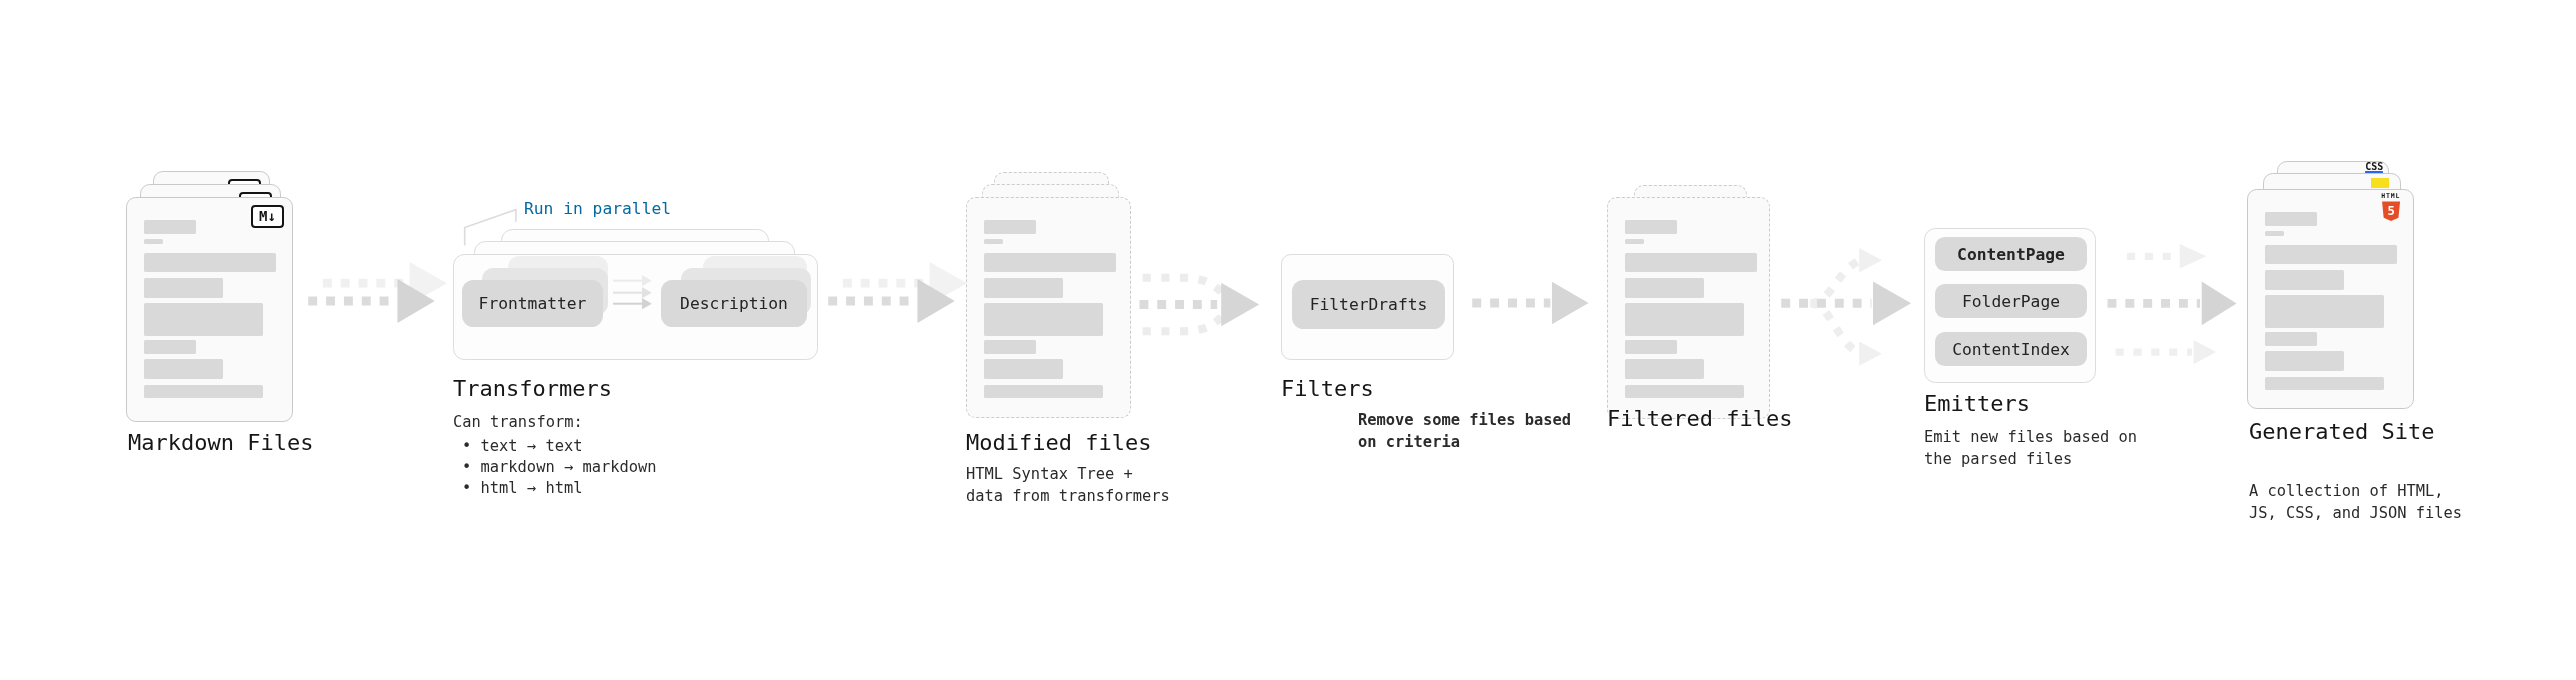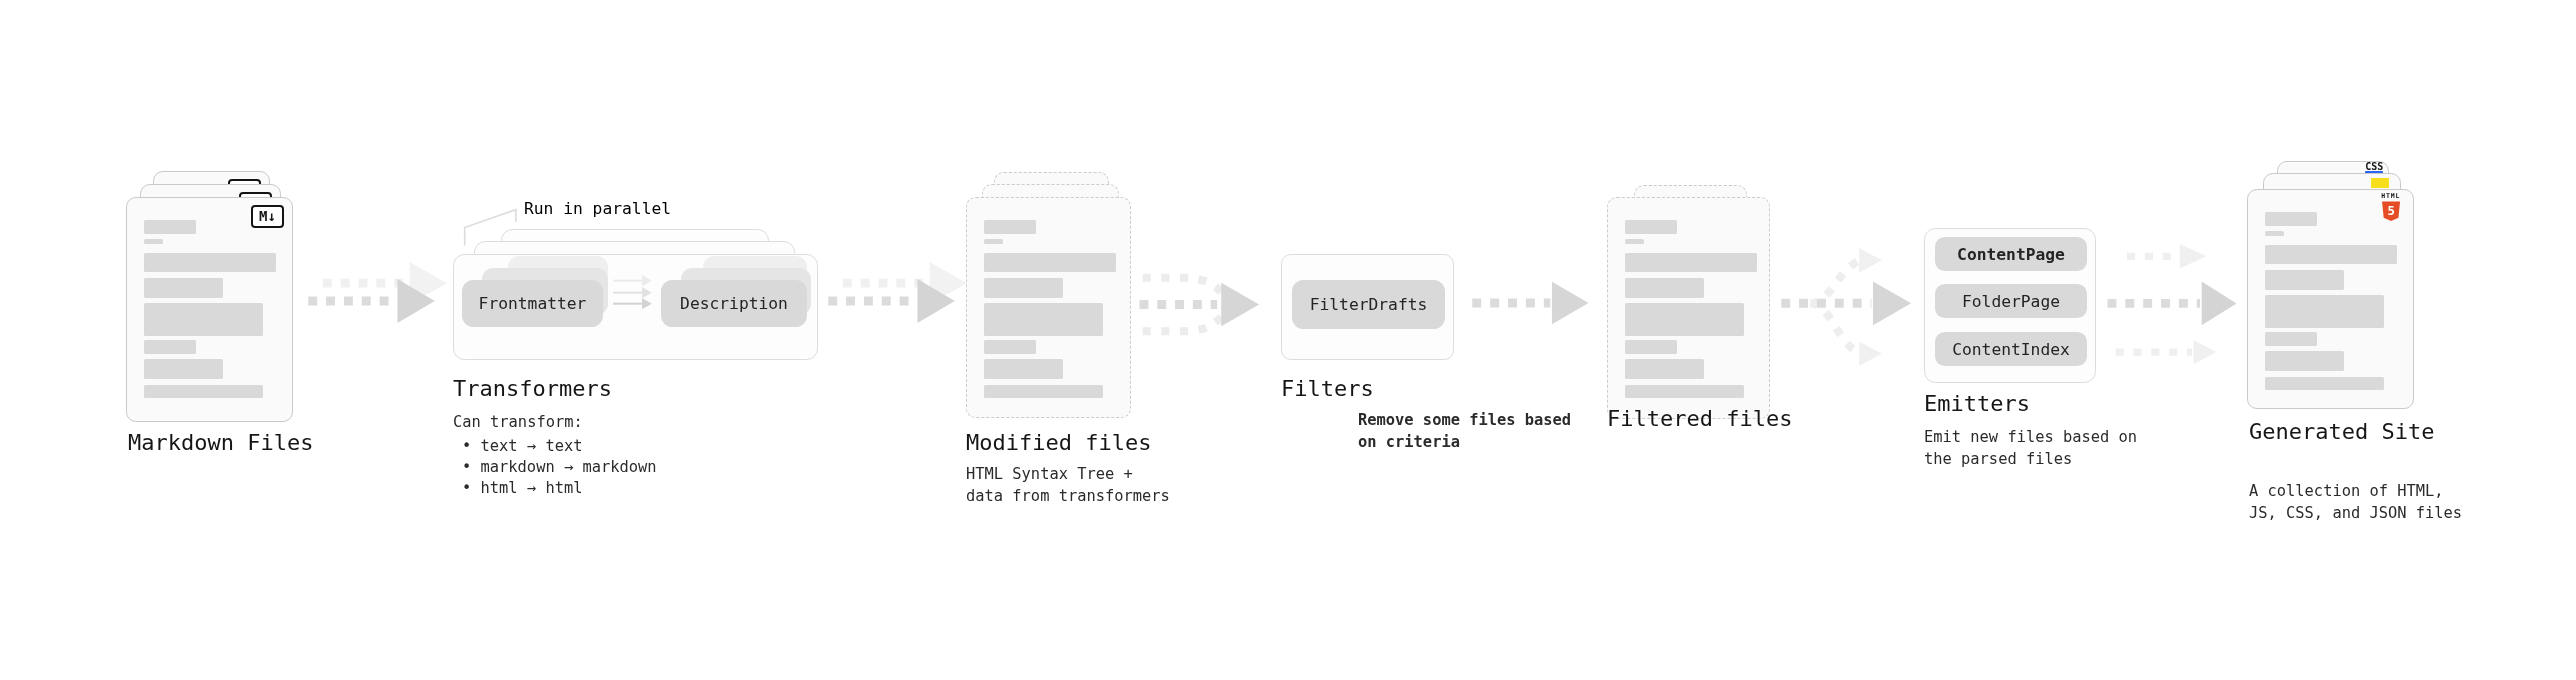--- a/index.html
+++ b/index.html
@@ -67,21 +67,21 @@
   }
   .pill.ghost1 { background: #e5e5e5; }
   .pill.ghost2 { background: #efefef; }
 
   
   .stage-label { position: absolute; font-size: 22px; line-height: 28px; color: #161616; white-space: nowrap; }
   .stage-desc  { position: absolute; font-size: 15.4px; line-height: 22px; color: #2b2b2b; white-space: pre-line; }
   .bullets { position: absolute; font-size: 15.4px; line-height: 21px; color: #2b2b2b; }
   .bullets div { white-space: nowrap; }
   .note {
-    position: absolute; font-size: 16.3px; color: #000000; white-space: nowrap;
+    position: absolute; font-size: 16.3px; color: #0369a1; white-space: nowrap;
   }
   svg { position: absolute; overflow: visible; }
 </style>
 </head>
 <body>
 
 <div class="canvas">
 
   <div>
     <div class="doc" style="left:153px; top:171px; width:117px; height:81px;">

